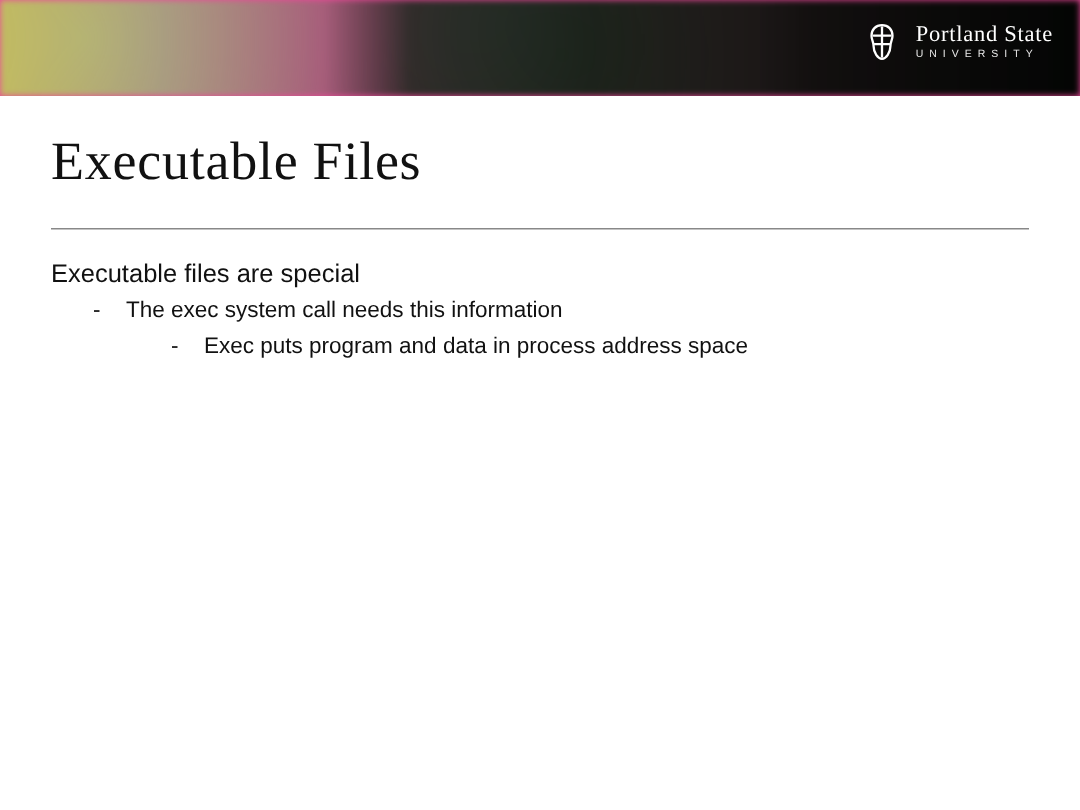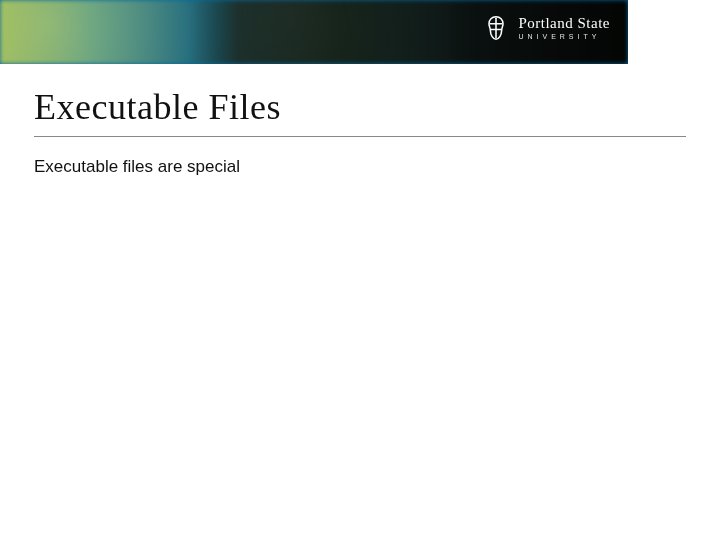--- a/index.html
+++ b/index.html
@@ -1,20 +1,20 @@
 <!DOCTYPE html>
 <html><head>
 <meta charset="utf-8">
 <style>
   * { margin: 0; padding: 0; box-sizing: border-box; }
   html, body { width: 720px; height: 540px; font-family: Verdana, Geneva, sans-serif; background: #fff; overflow: hidden; }
   .slide { width: 720px; height: 540px; position: relative; }
   .banner {
-    width: 628px; height: 64px; position: relative;
-    background: #0369a1;
+    width: 720px; height: 64px; position: relative;
+    background: #ec4899;
     overflow: hidden;
   }
   .banner-bg {
     position: absolute; inset: 0;
     background:
       linear-gradient(90deg, rgba(180,200,80,0.8) 0%, rgba(120,170,100,0.6) 15%, rgba(60,100,70,0.4) 30%, rgba(30,40,30,0.9) 38%, rgba(20,30,20,0.95) 55%, rgba(30,40,30,0.9) 70%, rgba(20,25,20,1) 100%),
       radial-gradient(circle at 8% 40%, rgba(255,255,200,0.5) 0%, transparent 30%),
       radial-gradient(circle at 48% 20%, rgba(150,200,220,0.5) 0%, transparent 25%),
       radial-gradient(circle at 52% 60%, rgba(80,140,100,0.6) 0%, transparent 30%);
     filter: blur(2px);
@@ -33,21 +33,21 @@
   }
   .logo-text { display: flex; flex-direction: column; line-height: 1; }
   .logo-line1 { font-family: Georgia, 'Times New Roman', serif; font-size: 15px; letter-spacing: 0.5px; }
   .logo-line2 { font-family: Verdana, sans-serif; font-size: 7px; letter-spacing: 4px; margin-top: 2px; opacity: 0.9; }
 
   .content { padding: 22px 34px 0 34px; }
   .title {
     font-family: Georgia, 'Times New Roman', Times, serif;
     font-size: 36px; font-weight: 400; color: #111;
     border-bottom: 1px solid #888;
-    padding-bottom: 8px; margin-bottom: 20px;
+    padding-bottom: 24px; margin-bottom: 20px;
     letter-spacing: 0.5px;
   }
   .subhead {
     font-size: 17px; color: #111; margin-bottom: 4px;
     font-family: Verdana, Geneva, sans-serif;
   }
   ul.bullets { list-style: none; padding-left: 28px; }
   ul.bullets > li {
     position: relative; font-size: 15px; color: #111;
     padding-left: 22px; margin-bottom: 4px; line-height: 1.35;
@@ -85,16 +85,24 @@
         <span class="logo-line2">UNIVERSITY</span>
       </div>
     </div>
   </div>
 
   <div class="content">
     <h1 class="title">Executable Files</h1>
     <div class="subhead">Executable files are special</div>
 
     <ul class="bullets">
+      <li>
+        <span>The exec system call needs this information</span>
+        <ul class="sub">
+          <li>
+            <span>Exec puts program and data in process address space</span>
+          </li>
+        </ul>
+      </li>
     </ul>
   </div>
 
 </div>
 
 </body></html>

